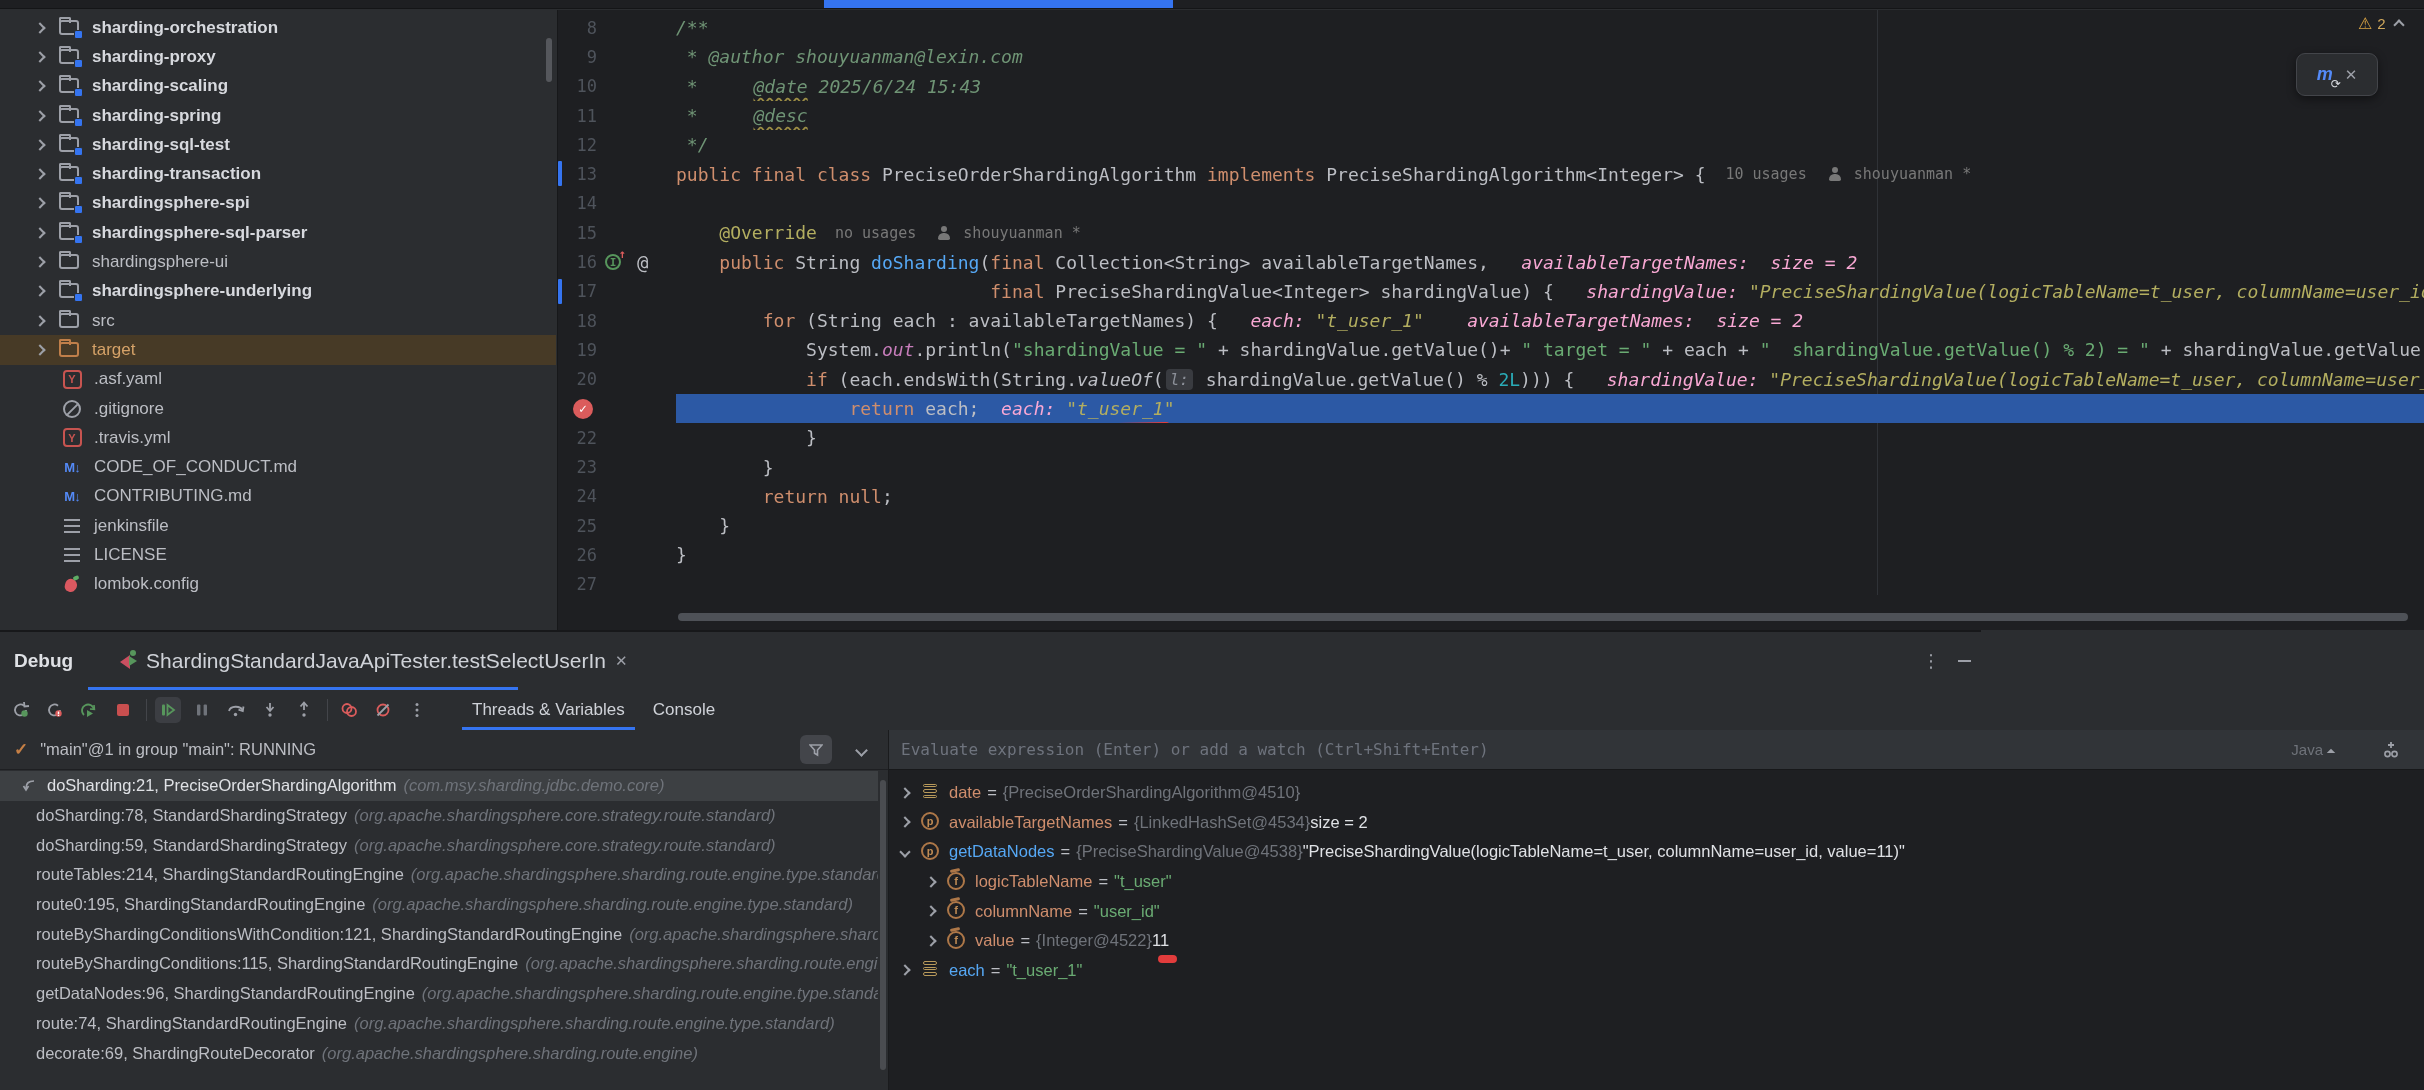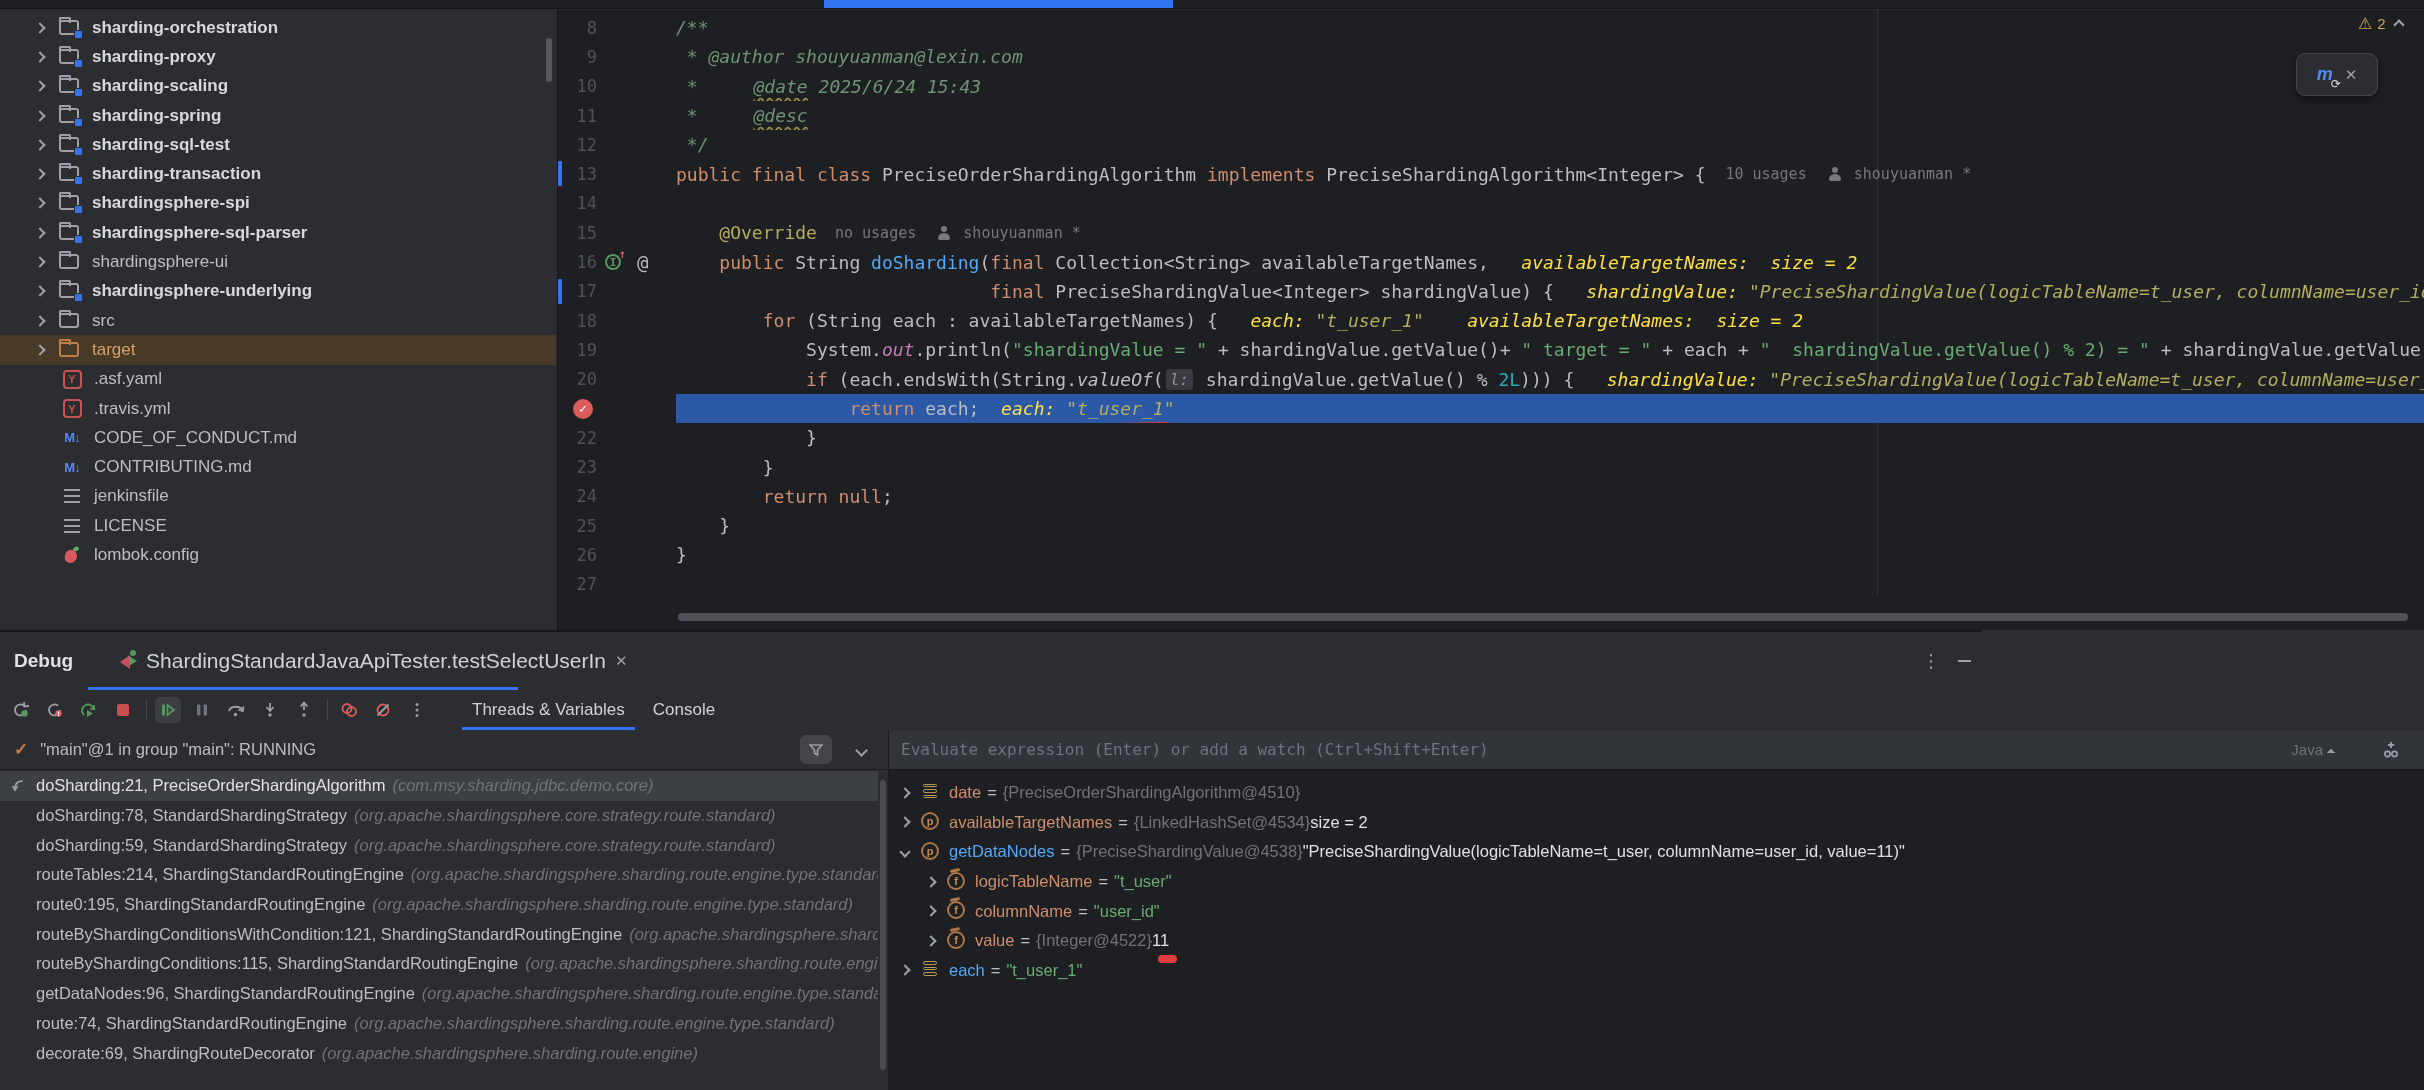--- a/index.html
+++ b/index.html
@@ -47,21 +47,21 @@
   .vcsbar { position:absolute; left:0; top:2px; width:4px; height:25px; background:#3574f0; border-radius:1px; }
   .bp { position:absolute; right:8px; top:50%; margin-top:-10px; width:20px; height:20px; background:#db5c5c; border-radius:50%; color:#fff; font-size:13px; font-weight:700; display:flex; align-items:center; justify-content:center; }
   .impl { width:16px; height:16px; border:2px solid #57965c; border-radius:50%; color:#57965c; font-size:11px; font-weight:700; display:flex; align-items:center; justify-content:center; margin-left:4px; position:relative; }
   .impl::after { content:'\2191'; position:absolute; right:-7px; top:-9px; color:#db5c5c; font-size:12px; font-weight:700; }
   .at { color:#bcbec4; font-size:19px; margin-left:16px; }
   .doc { color:#6f9475; font-style:italic; }
   .docTag { color:#6f9475; font-style:italic; text-decoration:underline; text-decoration-style:wavy; text-decoration-color:#9c8d44; text-underline-offset:4px;margin-left:45px; }
   .kw { color:#cf8e6d; } .pl { color:#bcbec4; } .str { color:#6aab73; } .num { color:#2aacb8; }
   .meth { color:#56a8f5; } .ann { color:#b3ae60; }
   .out { color:#c77dbb; font-style:italic; } .it { color:#bcbec4; font-style:italic; }
-  .hintL { color:#fde047; font-style:italic; } .hintV { color:#b3ae60; font-style:italic; }
+  .hintL { color:#f9a8d4; font-style:italic; } .hintV { color:#b3ae60; font-style:italic; }
   .hintVm { color:#b3ae60; font-style:italic; position:relative; }
   .hintVm::after { content:''; position:absolute; left:0px; right:4px; bottom:-12px; height:8px; background:#e23c3c; border-radius:4px; transform:rotate(-1.2deg); }
   .use { color:#787878; font-size:15px; }
   .chip { background:#393b40; color:#8c9099; font-style:italic; border-radius:4px; padding:1px 4px; margin:0 2px; font-size:16px; }
   .person { display:inline-block; width:14px; height:14px; position:relative; margin:0 3px; }
   .person::before { content:''; position:absolute; left:4px; top:0; width:6px; height:6px; border-radius:50%; background:#787878; }
   .person::after { content:''; position:absolute; left:1px; top:7px; width:12px; height:7px; border-radius:6px 6px 2px 2px; background:#787878; }
   #hscroll { position:absolute; left:120px; top:603px; width:1730px; height:8px; background:#4e5157; border-radius:4px; }
 
   
@@ -99,21 +99,21 @@
   #frames-pane { position:absolute; left:0; top:0; width:888px; bottom:0; background:#2b2d30; }
   #thread-header { height:40px; display:flex; align-items:center; border-bottom:1px solid #1e1f22; position:relative; }
   #thread-check { color:#c57f45; font-size:17px; font-weight:700; margin:0 12px 0 14px; }
   #thread-status { font-size:16.5px; color:#bcbec4; }
   #thread-filter { position:absolute; right:56px; top:5px; width:32px; height:29px; background:#43454a; border-radius:6px; display:flex; align-items:center; justify-content:center; }
   #thread-chevron { position:absolute; right:22px; top:16px; width:9px; height:9px; border-right:2px solid #9da0a8; border-bottom:2px solid #9da0a8; transform:rotate(45deg); }
   #frames { position:absolute; left:0; top:41px; right:10px; bottom:0; overflow:hidden; }
   .frow { height:29.7px; display:flex; align-items:center; font-size:16.5px; color:#bcbec4; white-space:nowrap; overflow:hidden; cursor:pointer; }
   .frow .fico { width:36px; flex:none; display:flex; justify-content:center; color:#9da0a8; }
   .frow .ind { width:36px; flex:none; }
-  .frow.sel { background:#3d4043; color:#dfe1e5; }
+  .frow.sel { background:#3d4043; color:#dfe1e5;padding-left:11px; }
   .frow .pkg { color:#6f737a; font-style:italic; margin-left:7px; }
   #frames-scroll { position:absolute; right:2px; top:50px; width:6px; height:290px; background:#4a4c50; border-radius:3px; }
   #pane-divider { position:absolute; left:888px; top:0; width:1px; bottom:0; background:#1a1b1d; }
 
   #vars-pane { position:absolute; left:889px; top:0; right:0; bottom:0; background:#1e1f22; }
   #eval-bar { height:40px; background:#313438; border-bottom:1px solid #17181a; display:flex; align-items:center; position:relative; cursor:text; }
   #eval-ph { font-family:"DejaVu Sans Mono", monospace; font-size:16px; color:#6e737d; margin-left:12px; }
   #lang-sel { position:absolute; right:90px; display:flex; align-items:center; gap:5px; color:#6f737a; font-size:15px; cursor:pointer; }
   #lang-sel .tri { width:0; height:0; border-left:6px solid transparent; border-top:6px solid #9da0a8; transform:rotate(-45deg); margin-top:6px; }
   #addwatch { position:absolute; right:24px; color:#6f737a; }
@@ -240,20 +240,27 @@
         <div class="trow">
           <span class="chev-sp"></span>
           <span class="ticon">
             <span class="fy">Y</span>
           </span>
           <span class="tlabel">.asf.yaml</span>
         </div>
         <div class="trow">
           <span class="chev-sp"></span>
           <span class="ticon">
+            <span class="fig"></span>
+          </span>
+          <span class="tlabel">.gitignore</span>
+        </div>
+        <div class="trow">
+          <span class="chev-sp"></span>
+          <span class="ticon">
             <span class="fy">Y</span>
           </span>
           <span class="tlabel">.travis.yml</span>
         </div>
         <div class="trow">
           <span class="chev-sp"></span>
           <span class="ticon">
             <span class="fmd">M↓</span>
           </span>
           <span class="tlabel">CODE_OF_CONDUCT.md</span>

